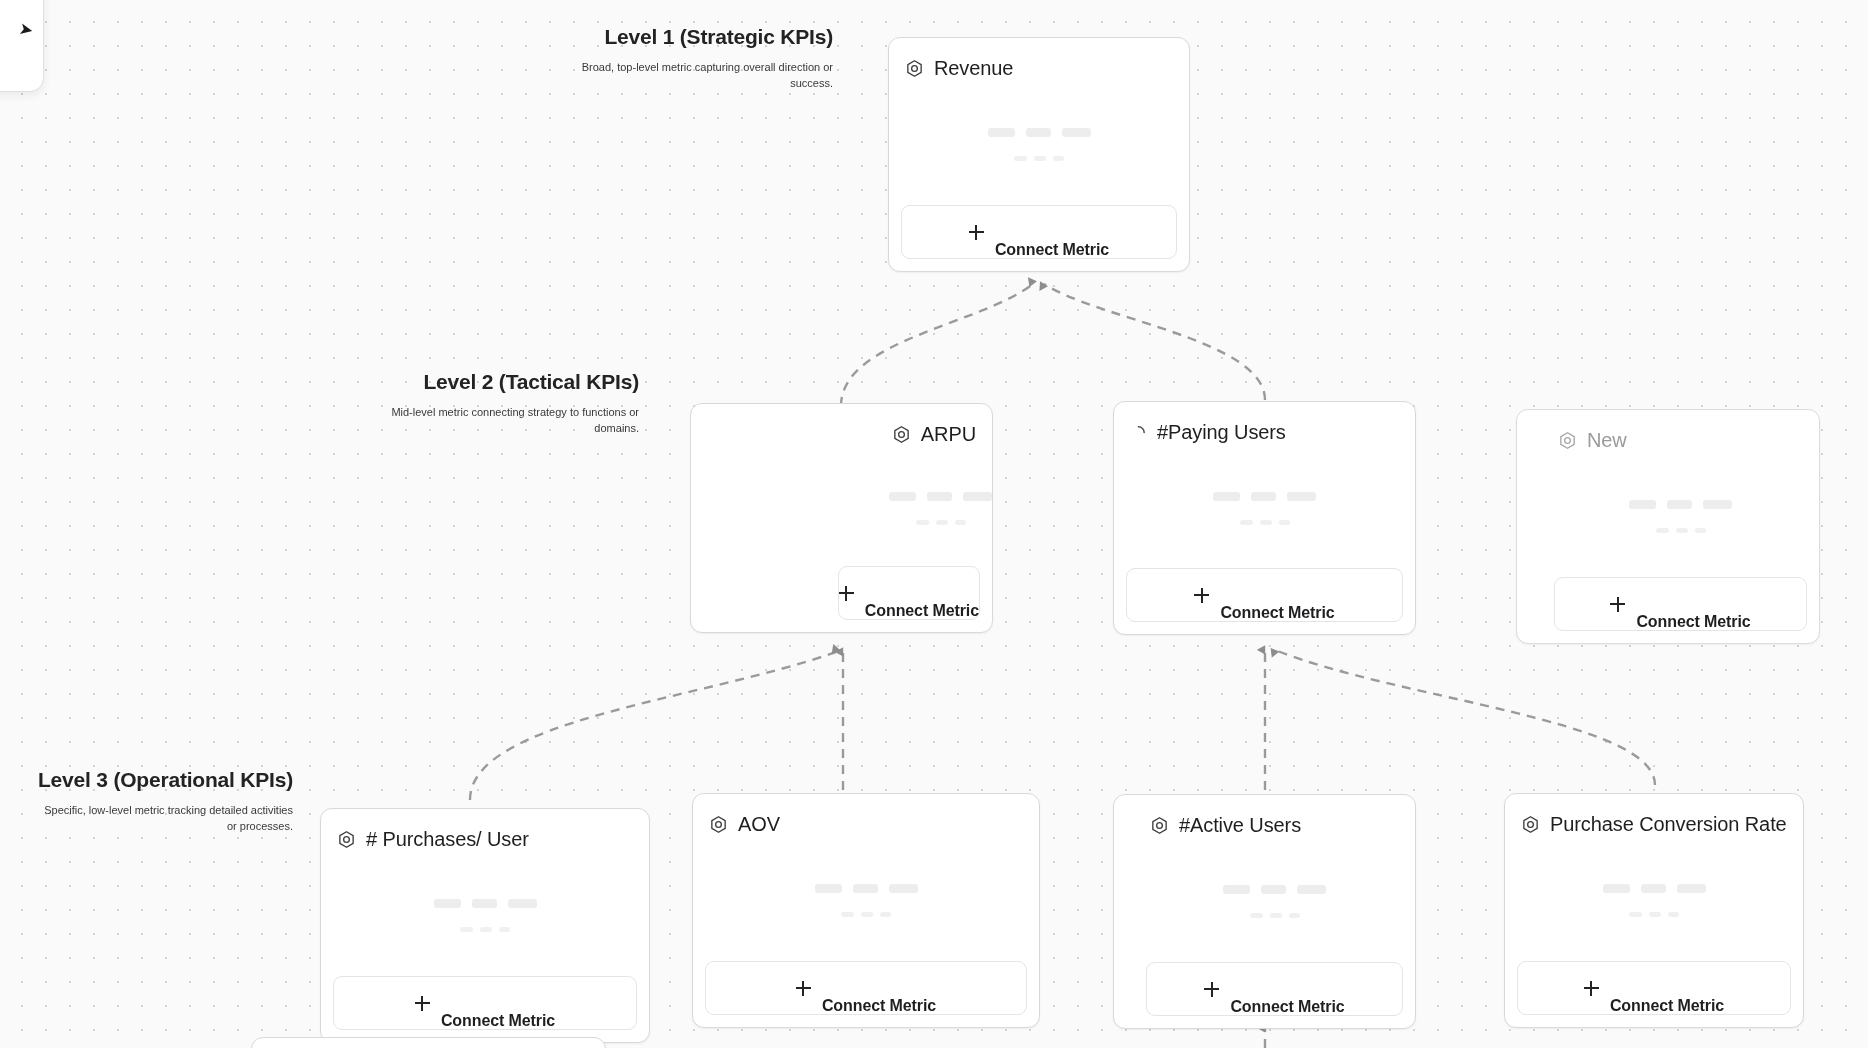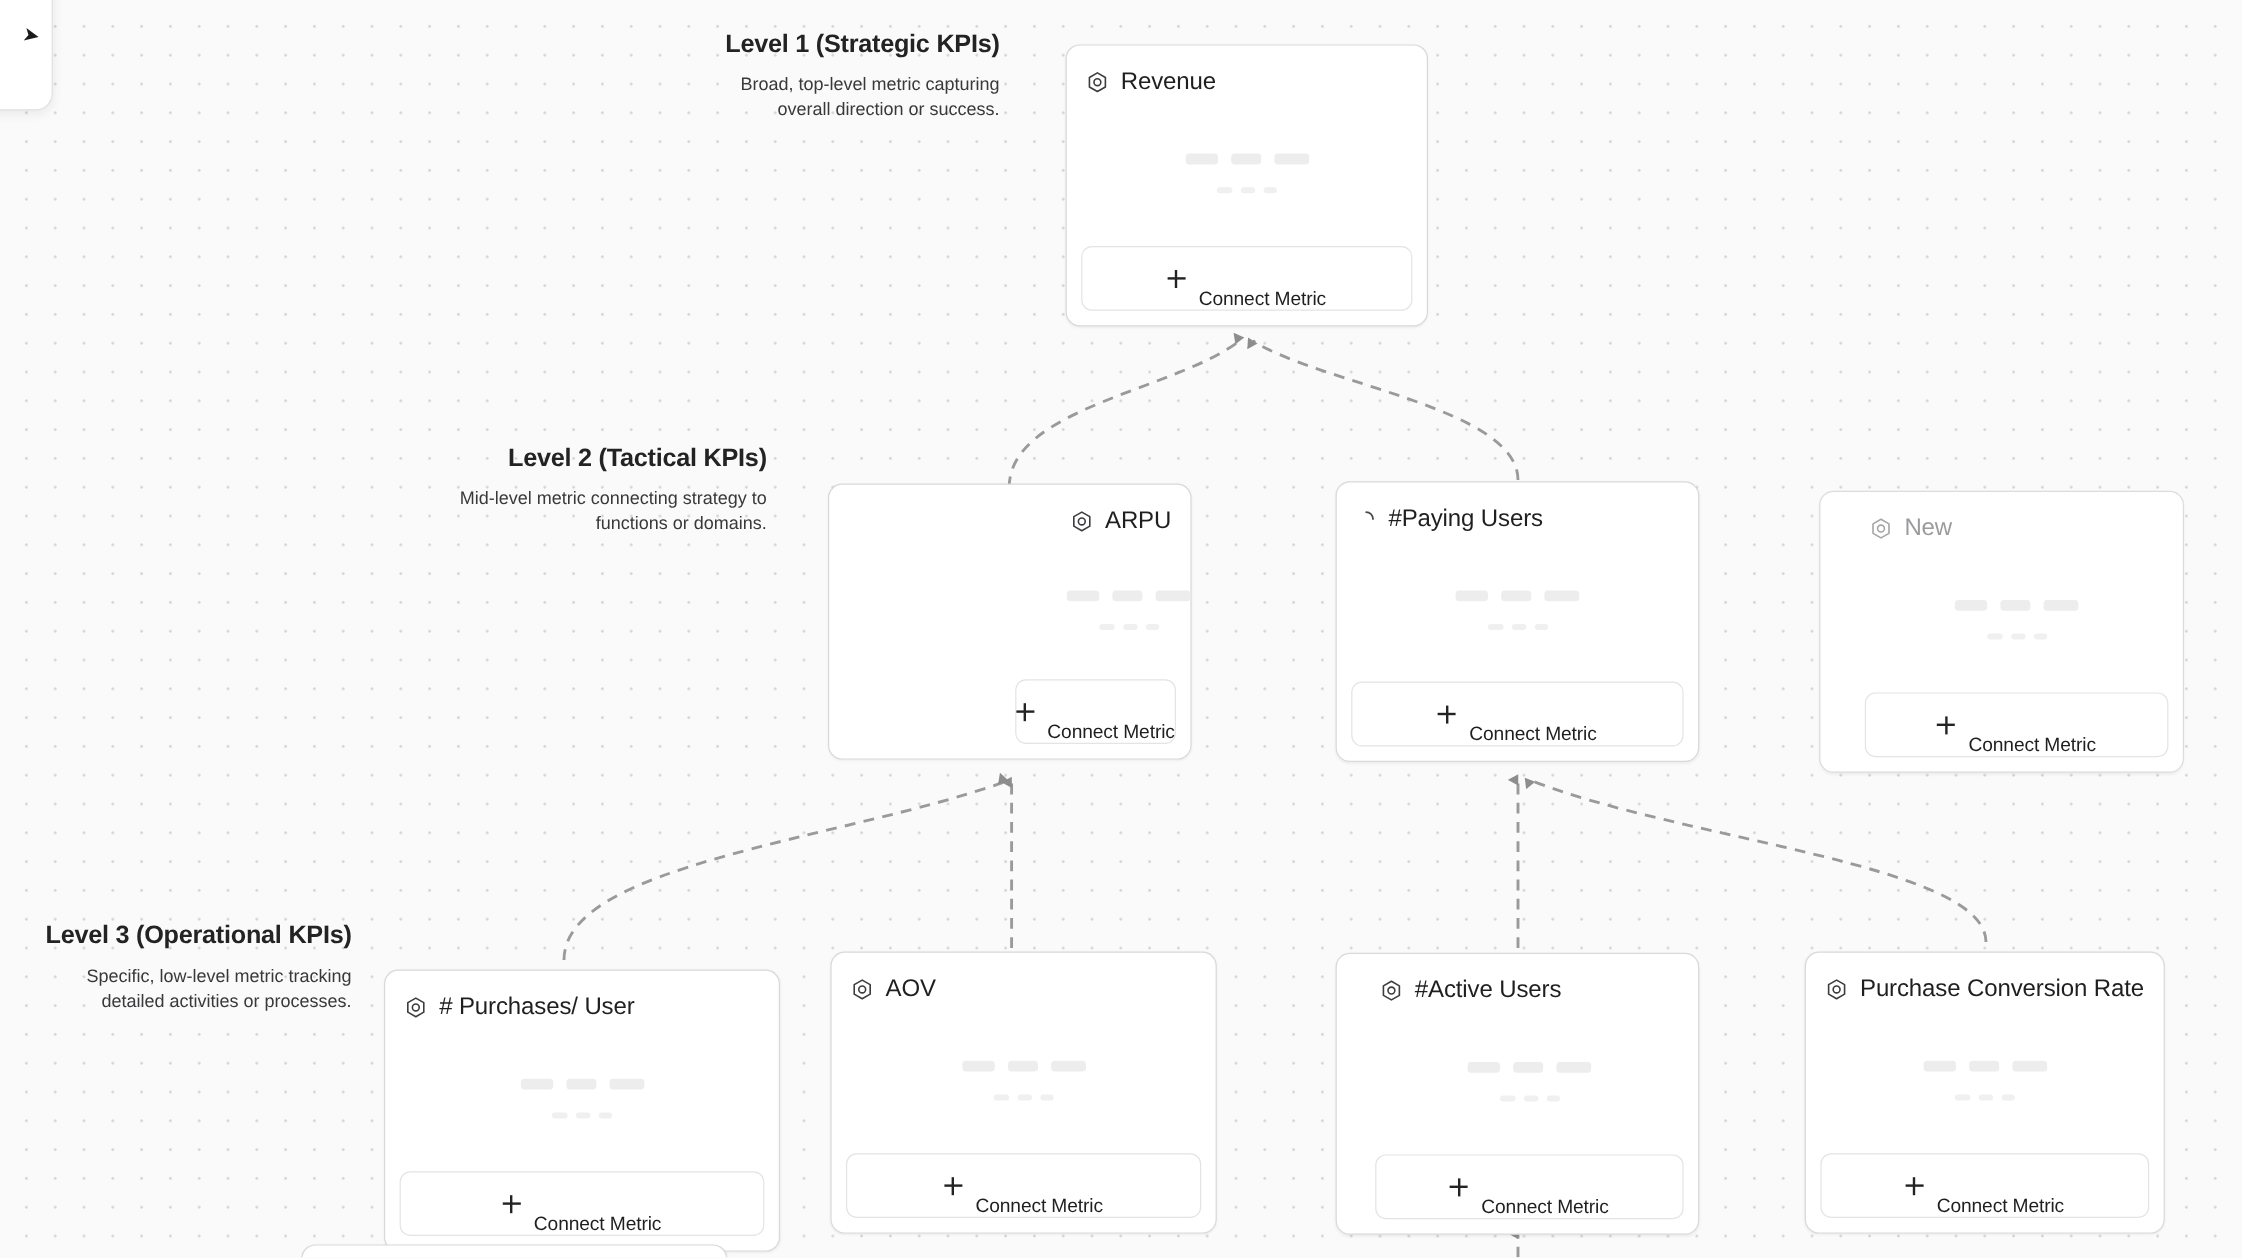--- a/index.html
+++ b/index.html
@@ -44,21 +44,21 @@
   .level-block { position: absolute; z-index: 3; text-align: right; }
   .level-title {
     font-size: 21px;
     font-weight: 700;
     color: #232323;
     letter-spacing: -0.2px;
     white-space: nowrap;
   }
   .level-desc {
     margin-top: 11px;
-    font-size: 15px;
+    font-size: 11px;
     line-height: 1.42;
     color: #39393b;
     max-width: 260px;
   }
 
   
   .card {
     position: absolute;
     background: #ffffff;
     border: 1px solid #d9d9d9;
@@ -130,21 +130,21 @@
   }
   .plus::before, .plus::after {
     content: "";
     position: absolute;
     background: #232325;
   }
   .plus::before { left: 0; top: 6.4px; width: 15px; height: 1.9px; }
   .plus::after  { top: 0; left: 6.4px; height: 15px; width: 1.9px; }
   .connect-label {
     font-size: 16px;
-    font-weight: 400;
+    font-weight: 700;
     color: #1f1f21;
     letter-spacing: -0.1px;
     white-space: nowrap;
     margin-top: 36px;
   }
 
   
   #corner-panel {
     position: absolute;
     left: -52px;
@@ -336,21 +336,21 @@
         <span class="sk w2"></span>
         <span class="sk w3"></span>
       </div>
     </div>
     <div class="connect-btn">
       <span class="plus"></span>
       <span class="connect-label">Connect Metric</span>
     </div>
   </div>
 
-  <div class="card" style="left:692px; top:793px; width:322px; height:235px;">
+  <div class="card" style="left:692px; top:793px; width:348px; height:235px;">
     <div class="card-head">
       <svg class="hex-icon" viewBox="0 0 24 24">
         <path d="M12 2.2 20.4 7v10L12 21.8 3.6 17V7z" fill="none" stroke="#3d3d40" stroke-width="1.7" stroke-linejoin="round"></path>
         <circle cx="12" cy="12" r="3.6" fill="none" stroke="#3d3d40" stroke-width="1.7"></circle>
       </svg>
       <span class="card-title">AOV</span>
     </div>
     <div class="card-body">
       <div class="sk-row">
         <span class="sk w1"></span>

